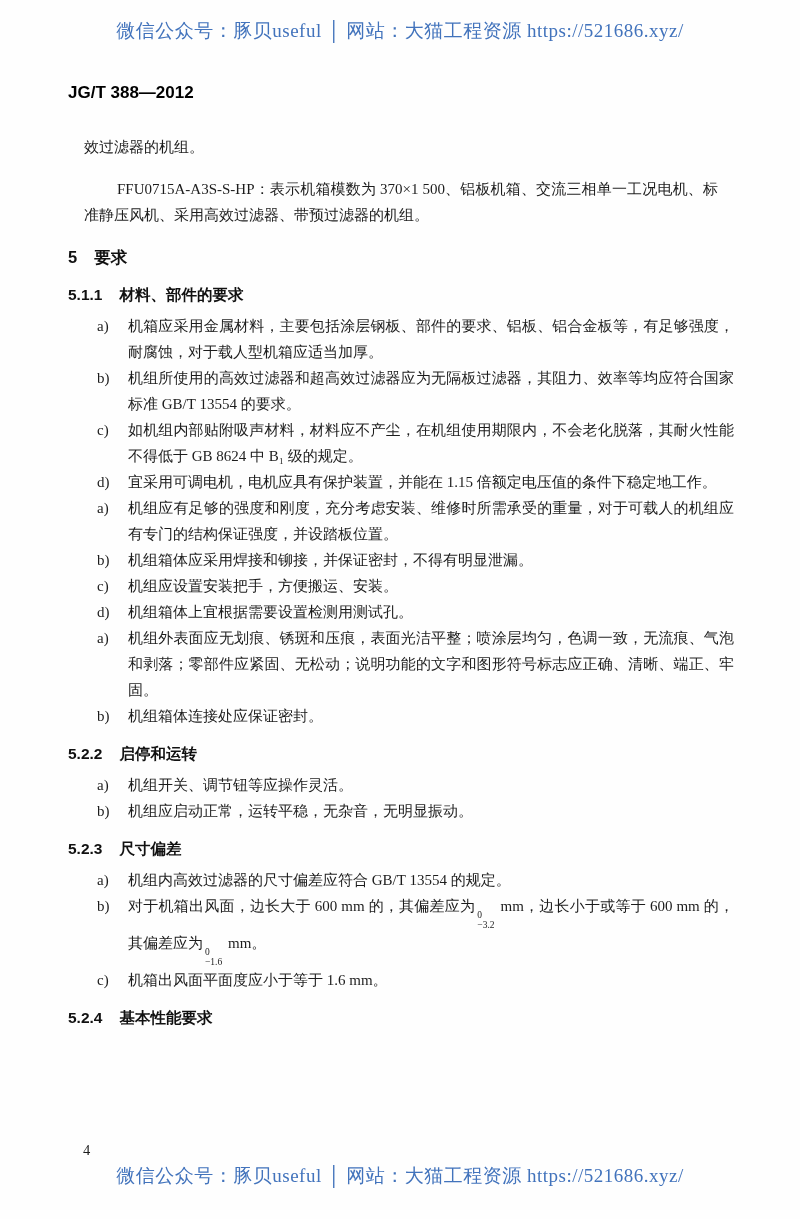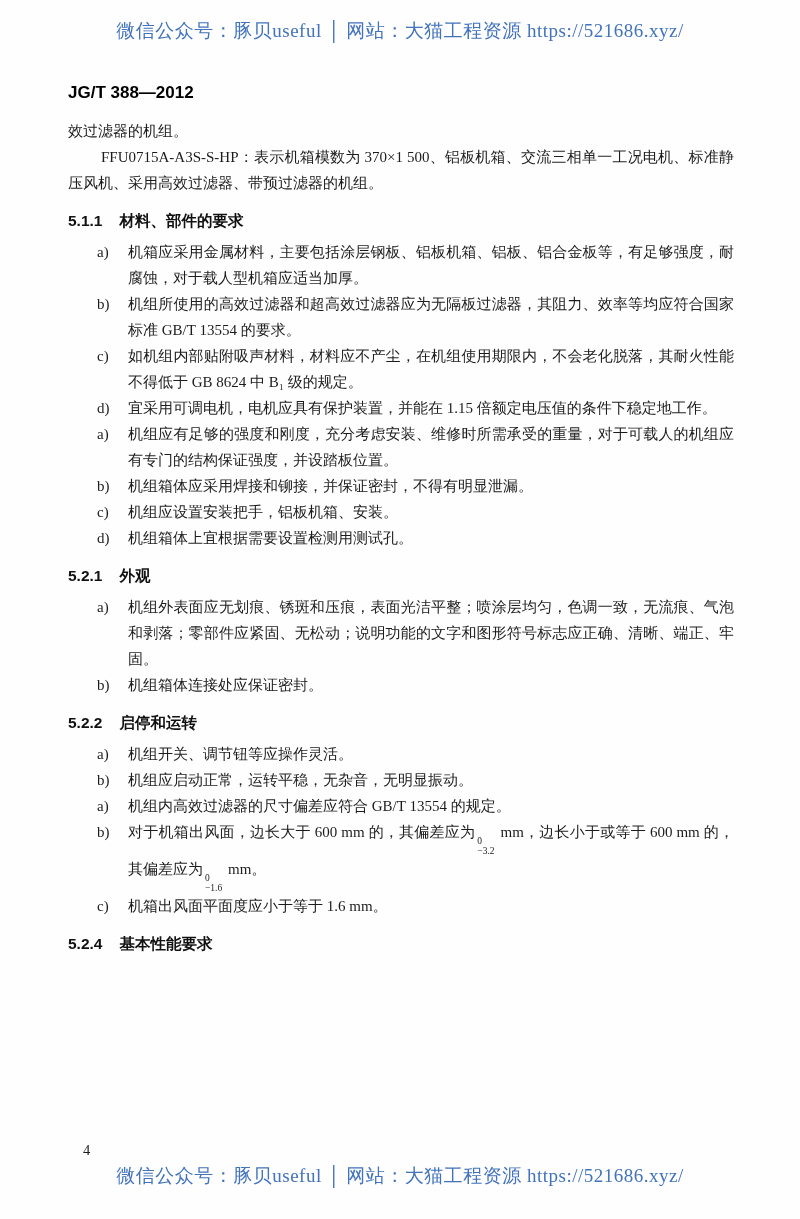--- a/index.html
+++ b/index.html
@@ -39,21 +39,21 @@
   }
   .content {
     position: absolute;
     top: 118px;
     left: 68px;
     right: 66px;
     font-size: 15px;
     line-height: 26px;
     text-align: justify;
   }
-  .content p { margin: 0; font-family: Liberation Serif, serif; }
+  .content p { margin: 16px; font-family: Liberation Serif, serif; }
   .p-indent { text-indent: 2.2em; }
   h2, h3 {
     font-family: "Liberation Sans", "DejaVu Sans", sans-serif;
     color: #111;
     font-weight: bold;
     margin: 12px 0 5px 0;
     text-align: left;
   }
   h2 { font-size: 16.5px; line-height: 26px; }
   h3 { font-size: 15.5px; line-height: 26px; }
@@ -92,28 +92,29 @@
 
   <div class="watermark watermark-top">微信公众号：豚贝useful │ 网站：大猫工程资源 https://521686.xyz/</div>
 
   <div class="doc-number">JG/T 388—2012</div>
 
   <div class="content">
 
     <p>效过滤器的机组。</p>
     <p class="p-indent">FFU0715A-A3S-S-HP：表示机箱模数为 370×1 500、铝板机箱、交流三相单一工况电机、标准静压风机、采用高效过滤器、带预过滤器的机组。</p>
 
+    <h2><span class="h-num">5</span><span>要求</span></h2>
 
 
     <h3><span class="h-num">5.1.1</span><span>材料、部件的要求</span></h3>
 
     <div class="list">
       <div class="li">
         <span class="li-marker">a)</span>
-        <span class="li-text">机箱应采用金属材料，主要包括涂层钢板、铝板机箱、铝板、铝合金板等，有足够强度，耐腐蚀，对于载人型机箱应适当加厚。</span>
+        <span class="li-text">机箱应采用金属材料，主要包括涂层钢板、部件的要求、铝板、铝合金板等，有足够强度，耐腐蚀，对于载人型机箱应适当加厚。</span>
       </div>
       <div class="li">
         <span class="li-marker">b)</span>
         <span class="li-text">机组所使用的高效过滤器和超高效过滤器应为无隔板过滤器，其阻力、效率等均应符合国家标准 GB/T 13554 的要求。</span>
       </div>
       <div class="li">
         <span class="li-marker">c)</span>
         <span class="li-text">如机组内部贴附吸声材料，材料应不产尘，在机组使用期限内，不会老化脱落，其耐火性能不得低于 GB 8624 中 B₁ 级的规定。</span>
       </div>
       <div class="li">
@@ -127,30 +128,29 @@
       <div class="li">
         <span class="li-marker">a)</span>
         <span class="li-text">机组应有足够的强度和刚度，充分考虑安装、维修时所需承受的重量，对于可载人的机组应有专门的结构保证强度，并设踏板位置。</span>
       </div>
       <div class="li">
         <span class="li-marker">b)</span>
         <span class="li-text">机组箱体应采用焊接和铆接，并保证密封，不得有明显泄漏。</span>
       </div>
       <div class="li">
         <span class="li-marker">c)</span>
-        <span class="li-text">机组应设置安装把手，铝板机箱、安装。</span>
+        <span class="li-text">机组应设置安装把手，方便搬运、安装。</span>
       </div>
       <div class="li">
         <span class="li-marker">d)</span>
         <span class="li-text">机组箱体上宜根据需要设置检测用测试孔。</span>
       </div>
     </div>
 
 
-    <h3><span class="h-num">5.2.1</span><span>外观</span></h3>
 
     <div class="list">
       <div class="li">
         <span class="li-marker">a)</span>
         <span class="li-text">机组外表面应无划痕、锈斑和压痕，表面光洁平整；喷涂层均匀，色调一致，无流痕、气泡和剥落；零部件应紧固、无松动；说明功能的文字和图形符号标志应正确、清晰、端正、牢固。</span>
       </div>
       <div class="li">
         <span class="li-marker">b)</span>
         <span class="li-text">机组箱体连接处应保证密封。</span>
       </div>
@@ -162,20 +162,21 @@
       <div class="li">
         <span class="li-marker">a)</span>
         <span class="li-text">机组开关、调节钮等应操作灵活。</span>
       </div>
       <div class="li">
         <span class="li-marker">b)</span>
         <span class="li-text">机组应启动正常，运转平稳，无杂音，无明显振动。</span>
       </div>
     </div>
 
+    <h3><span class="h-num">5.2.3</span><span>尺寸偏差</span></h3>
 
     <div class="list">
       <div class="li">
         <span class="li-marker">a)</span>
         <span class="li-text">机组内高效过滤器的尺寸偏差应符合 GB/T 13554 的规定。</span>
       </div>
       <div class="li">
         <span class="li-marker">b)</span>
         <span class="li-text"><span>对于机箱出风面，边长大于 600 mm 的，其偏差应为</span><span class="tol">
               <span>0</span>

